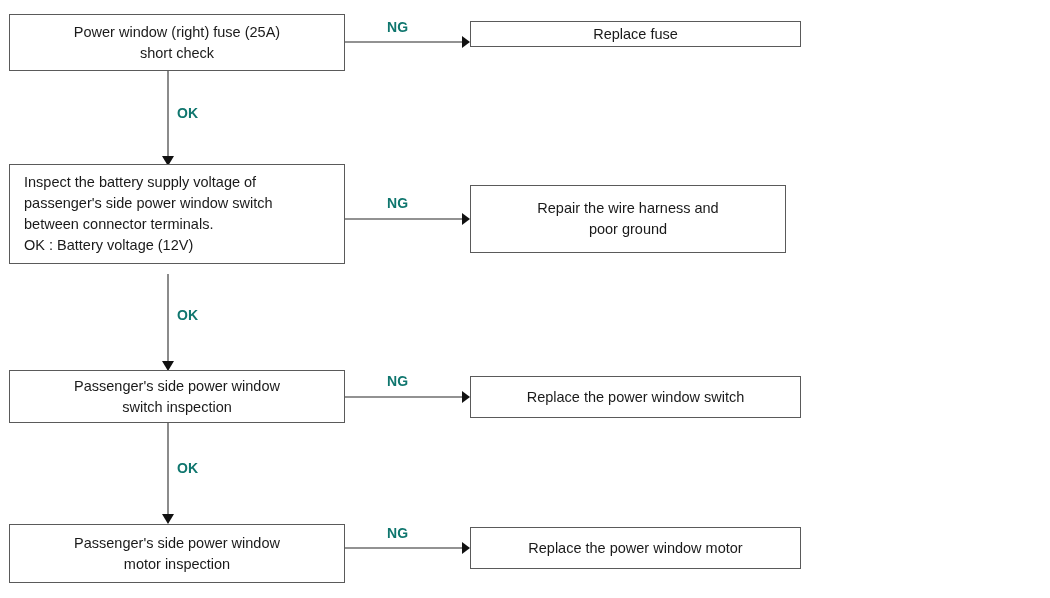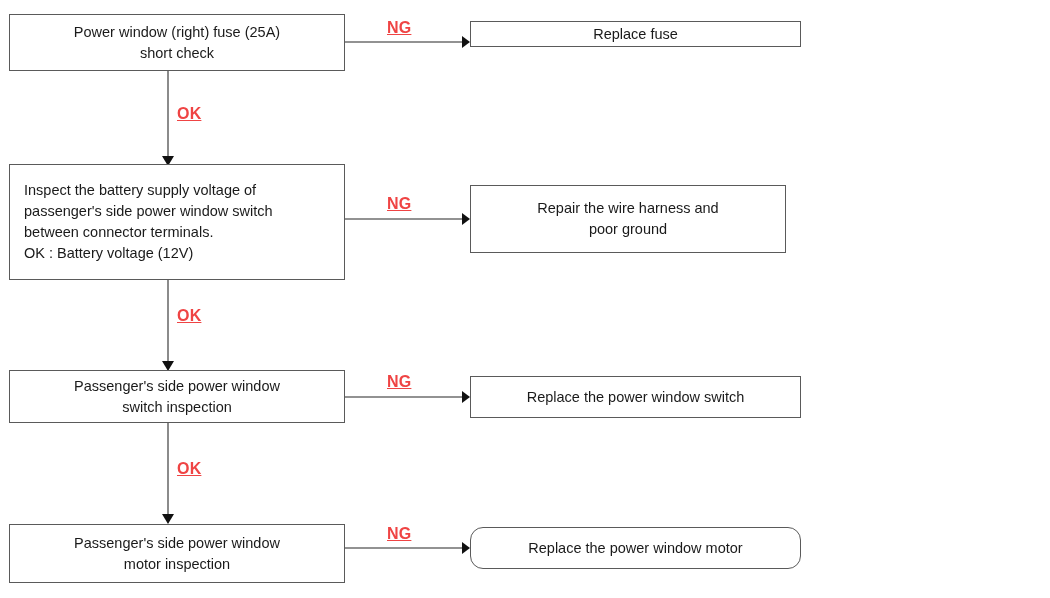--- a/index.html
+++ b/index.html
@@ -32,26 +32,25 @@
     white-space: pre-line;
     padding: 2px 8px;
   }
   .box.left-align {
     justify-content: flex-start;
     text-align: left;
     padding-left: 14px;
   }
   .edge-label {
     position: absolute;
-    font-size: 16px;
+    font-size: 14px;
     font-weight: bold;
-    color: #ef4444;
+    color: #0f766e;
     letter-spacing: 0.2px;
     white-space: nowrap;
-    text-decoration: underline;
   }
   svg.connectors {
     position: absolute;
     left: 0;
     top: 0;
     width: 1050px;
     height: 598px;
     pointer-events: none;
   }
   .conn-line {
@@ -89,39 +88,39 @@
     <line class="conn-line" x1="168" y1="274" x2="168" y2="361"></line>
     <polygon class="arrow-head" points="162,361 174,361 168,371"></polygon>
 
     <line class="conn-line" x1="168" y1="423" x2="168" y2="514"></line>
     <polygon class="arrow-head" points="162,514 174,514 168,524"></polygon>
   </svg>
 
   <div class="box" style="left:9px; top:14px; width:336px; height:57px;">Power window (right) fuse (25A)
 short check</div>
 
-  <div class="box left-align" style="left:9px; top:164px; width:336px; height:116px;">Inspect the battery supply voltage of
+  <div class="box left-align" style="left:9px; top:164px; width:336px; height:100px;">Inspect the battery supply voltage of
 passenger's side power window switch
 between connector terminals.
 OK : Battery voltage (12V)</div>
 
   <div class="box" style="left:9px; top:370px; width:336px; height:53px;">Passenger's side power window
 switch inspection</div>
 
   <div class="box" style="left:9px; top:524px; width:336px; height:59px;">Passenger's side power window
 motor inspection</div>
 
   <div class="box" style="left:470px; top:21px; width:331px; height:26px;">Replace fuse</div>
 
   <div class="box" style="left:470px; top:185px; width:316px; height:68px;">Repair the wire harness and
 poor ground</div>
 
   <div class="box" style="left:470px; top:376px; width:331px; height:42px;">Replace the power window switch</div>
 
-  <div class="box" style="left:470px; top:527px; width:331px; height:42px;border-radius:13px;">Replace the power window motor</div>
+  <div class="box" style="left:470px; top:527px; width:331px; height:42px;">Replace the power window motor</div>
 
   <div class="edge-label" style="left:387px; top:19px;">NG</div>
   <div class="edge-label" style="left:387px; top:195px;">NG</div>
   <div class="edge-label" style="left:387px; top:373px;">NG</div>
   <div class="edge-label" style="left:387px; top:525px;">NG</div>
 
   <div class="edge-label" style="left:177px; top:105px;">OK</div>
   <div class="edge-label" style="left:177px; top:307px;">OK</div>
   <div class="edge-label" style="left:177px; top:460px;">OK</div>
 

